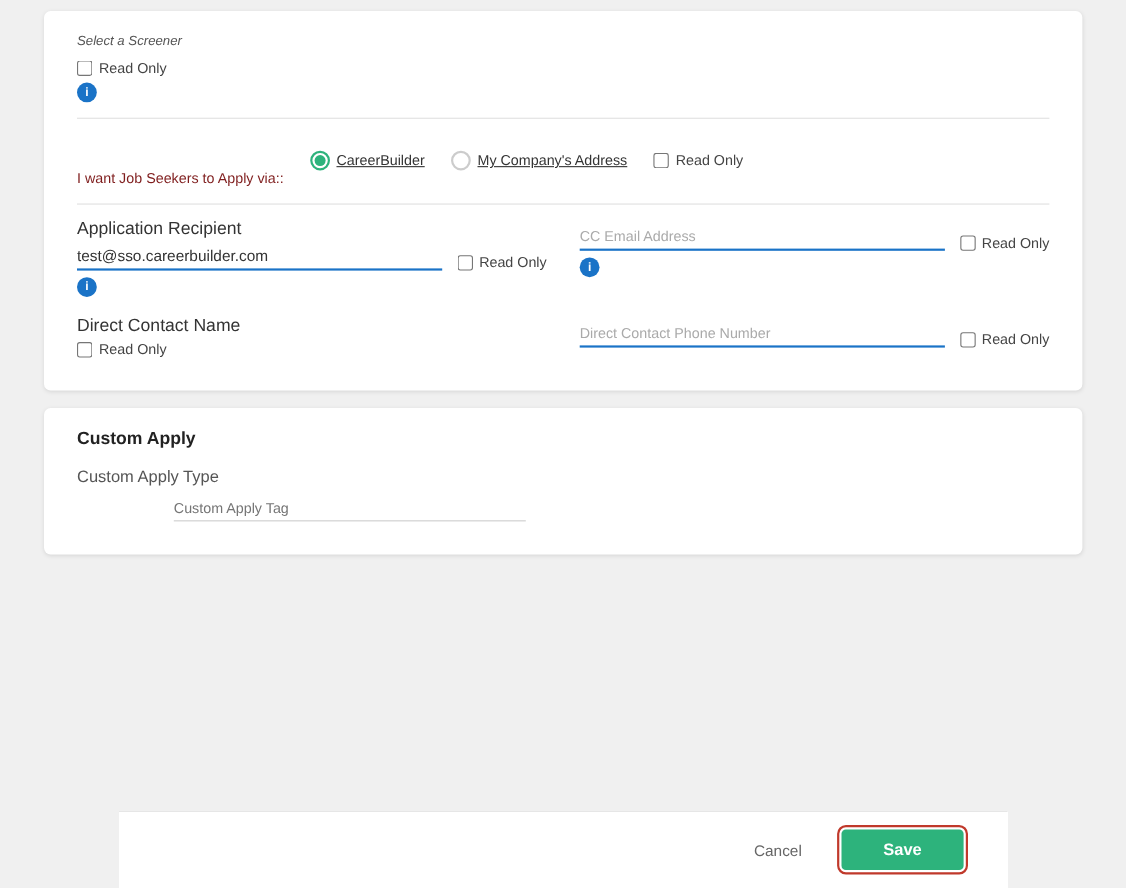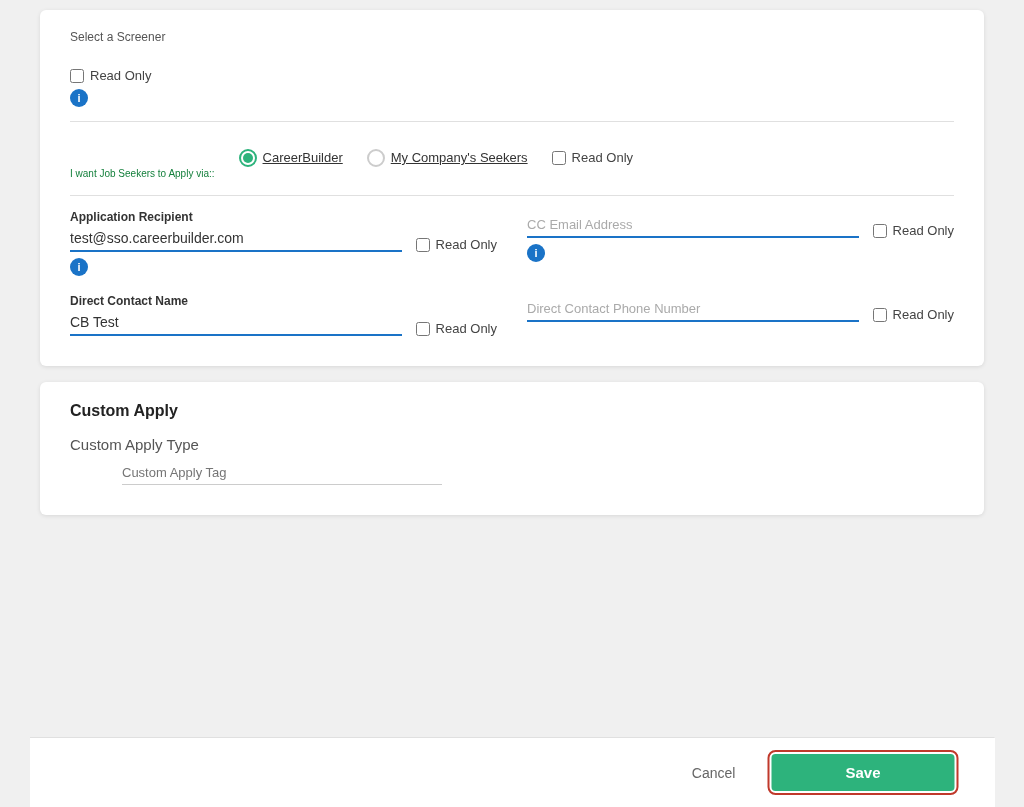--- a/index.html
+++ b/index.html
@@ -22,21 +22,22 @@
     .card {
       background: #fff;
       border-radius: 6px;
       box-shadow: 0 1px 4px rgba(0,0,0,0.1);
       padding: 20px 30px 30px 30px;
     }
     
     .section-label {
       font-size: 12px;
       color: #555;
-      margin-bottom: 24px;
+      margin-bottom: 10px;
+      font-style: italic;
     }
     .screener-row {
       display: flex;
       align-items: center;
       gap: 20px;
       margin-bottom: 4px;
     }
     .screener-select {
       display: flex;
       align-items: center;
@@ -86,22 +87,22 @@
       cursor: default;
     }
     
     .apply-via-row {
       display: flex;
       align-items: center;
       gap: 24px;
       margin: 12px 0 16px 0;
     }
     .apply-via-label {
-      font-size: 10px;
-      color: #15803d;
+      font-size: 13px;
+      color: #7f1d1d;
       margin-top: 32px;
     }
     .radio-option {
       display: flex;
       align-items: center;
       gap: 6px;
       font-size: 13px;
       color: #333;
       cursor: pointer;
       text-decoration: underline;
@@ -135,22 +136,22 @@
       display: flex;
       gap: 30px;
     }
     .field-group {
       flex: 1;
       display: flex;
       flex-direction: column;
       gap: 2px;
     }
     .field-label {
-      font-size: 12px;
-      font-weight: bold;
+      font-size: 16px;
+      font-weight: normal;
       color: #333;
       margin-bottom: 2px;
     }
     .field-input-row {
       display: flex;
       align-items: flex-end;
       gap: 14px;
     }
     .field-input {
       flex: 1;
@@ -217,21 +218,21 @@
     }
     
     .footer-bar {
       display: flex;
       justify-content: flex-end;
       align-items: center;
       gap: 20px;
       padding: 16px 40px;
       background: #fff;
       border-top: 1px solid #e0e0e0;
-      width: 965px;
+      width: 808px;
       position: fixed;
       bottom: 0;
       left: 50%;
       transform: translateX(-50%);
     }
     .cancel-btn {
       background: transparent;
       border: none;
       color: #666;
       font-size: 14px;
@@ -239,21 +240,21 @@
       padding: 8px 16px;
     }
     .save-btn {
       background: #2db37c;
       color: #fff;
       border: none;
       border-radius: 4px;
       font-size: 15px;
       font-weight: bold;
       cursor: pointer;
-      padding: 10px 74px;
+      padding: 10px 38px;
       outline: 2px solid #c0392b;
       outline-offset: 2px;
     }
   </style>
 </head>
 <body>
 
 <div class="page-wrapper">
 
   <div class="card">
@@ -275,21 +276,21 @@
     <div class="apply-via-row">
       <span class="apply-via-label">I want Job Seekers to Apply via::</span>
 
       <div class="radio-option">
         <div class="radio-circle selected"></div>
         <span>CareerBuilder</span>
       </div>
 
       <div class="radio-option">
         <div class="radio-circle"></div>
-        <span>My Company's Seekers</span>
+        <span>My Company's Address</span>
       </div>
 
       <label class="checkbox-label">
         <input type="checkbox" style="">
         <span>Read Only</span>
       </label>
     </div>
 
     <hr class="divider">
 
@@ -323,21 +324,20 @@
             <div class="info-icon">i</div>
           </div>
         </div>
       </div>
 
       <div class="fields-row">
 
         <div class="field-group">
           <div class="field-label">Direct Contact Name</div>
           <div class="field-input-row">
-            <input class="field-input" type="text" value="CB Test" style="">
             <label class="checkbox-label">
               <input type="checkbox" style="">
               <span>Read Only</span>
             </label>
           </div>
         </div>
 
         <div class="field-group">
           <div class="field-label" style="font-weight:normal; color:#888;"></div>
           <div class="field-input-row">
@@ -351,21 +351,21 @@
       </div>
     </div>
   </div>
 
   <div class="card" style="margin-bottom: 70px;">
     <div class="custom-apply-title">Custom Apply</div>
     <div class="custom-apply-type-label">Custom Apply Type</div>
 
     <div class="custom-apply-bottom">
 
-      <div class="custom-apply-tag-group" style="margin-left: 52px;">
+      <div class="custom-apply-tag-group" style="margin-left: 88px;">
         <input class="custom-apply-tag-input" type="text" placeholder="Custom Apply Tag" style="">
       </div>
     </div>
   </div>
 </div>
 
 <div class="footer-bar">
   <button class="cancel-btn">Cancel</button>
   <button class="save-btn">Save</button>
 </div>

